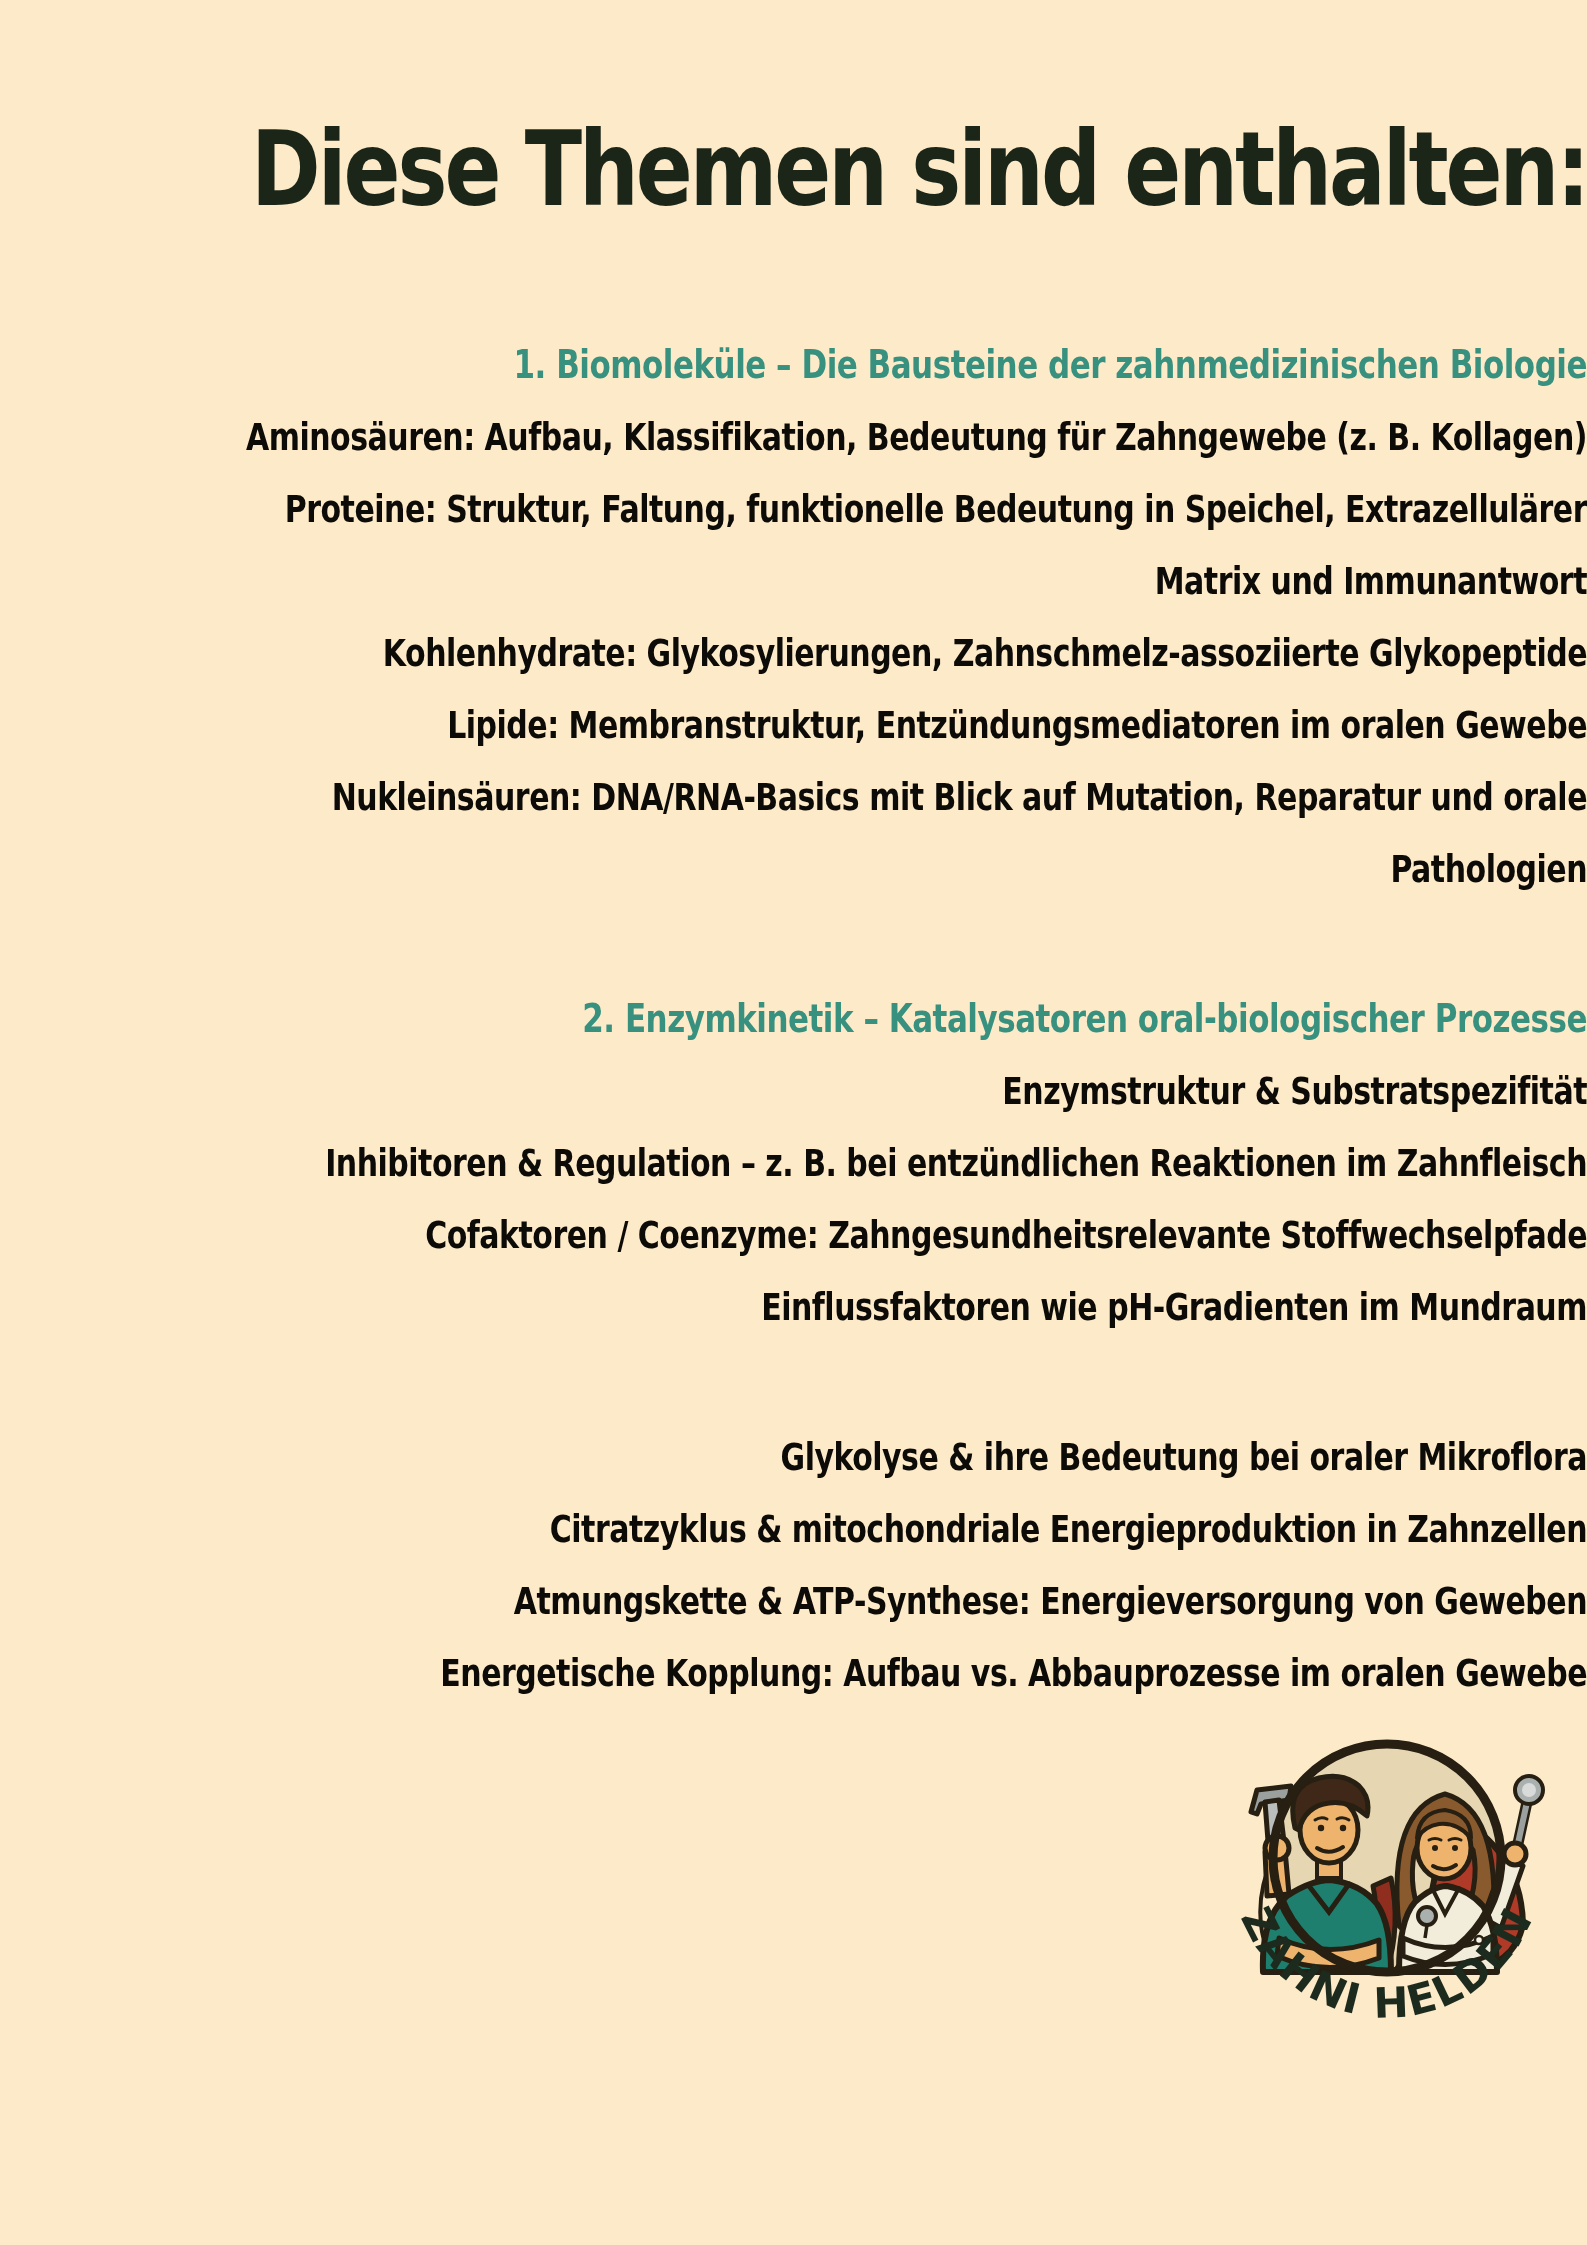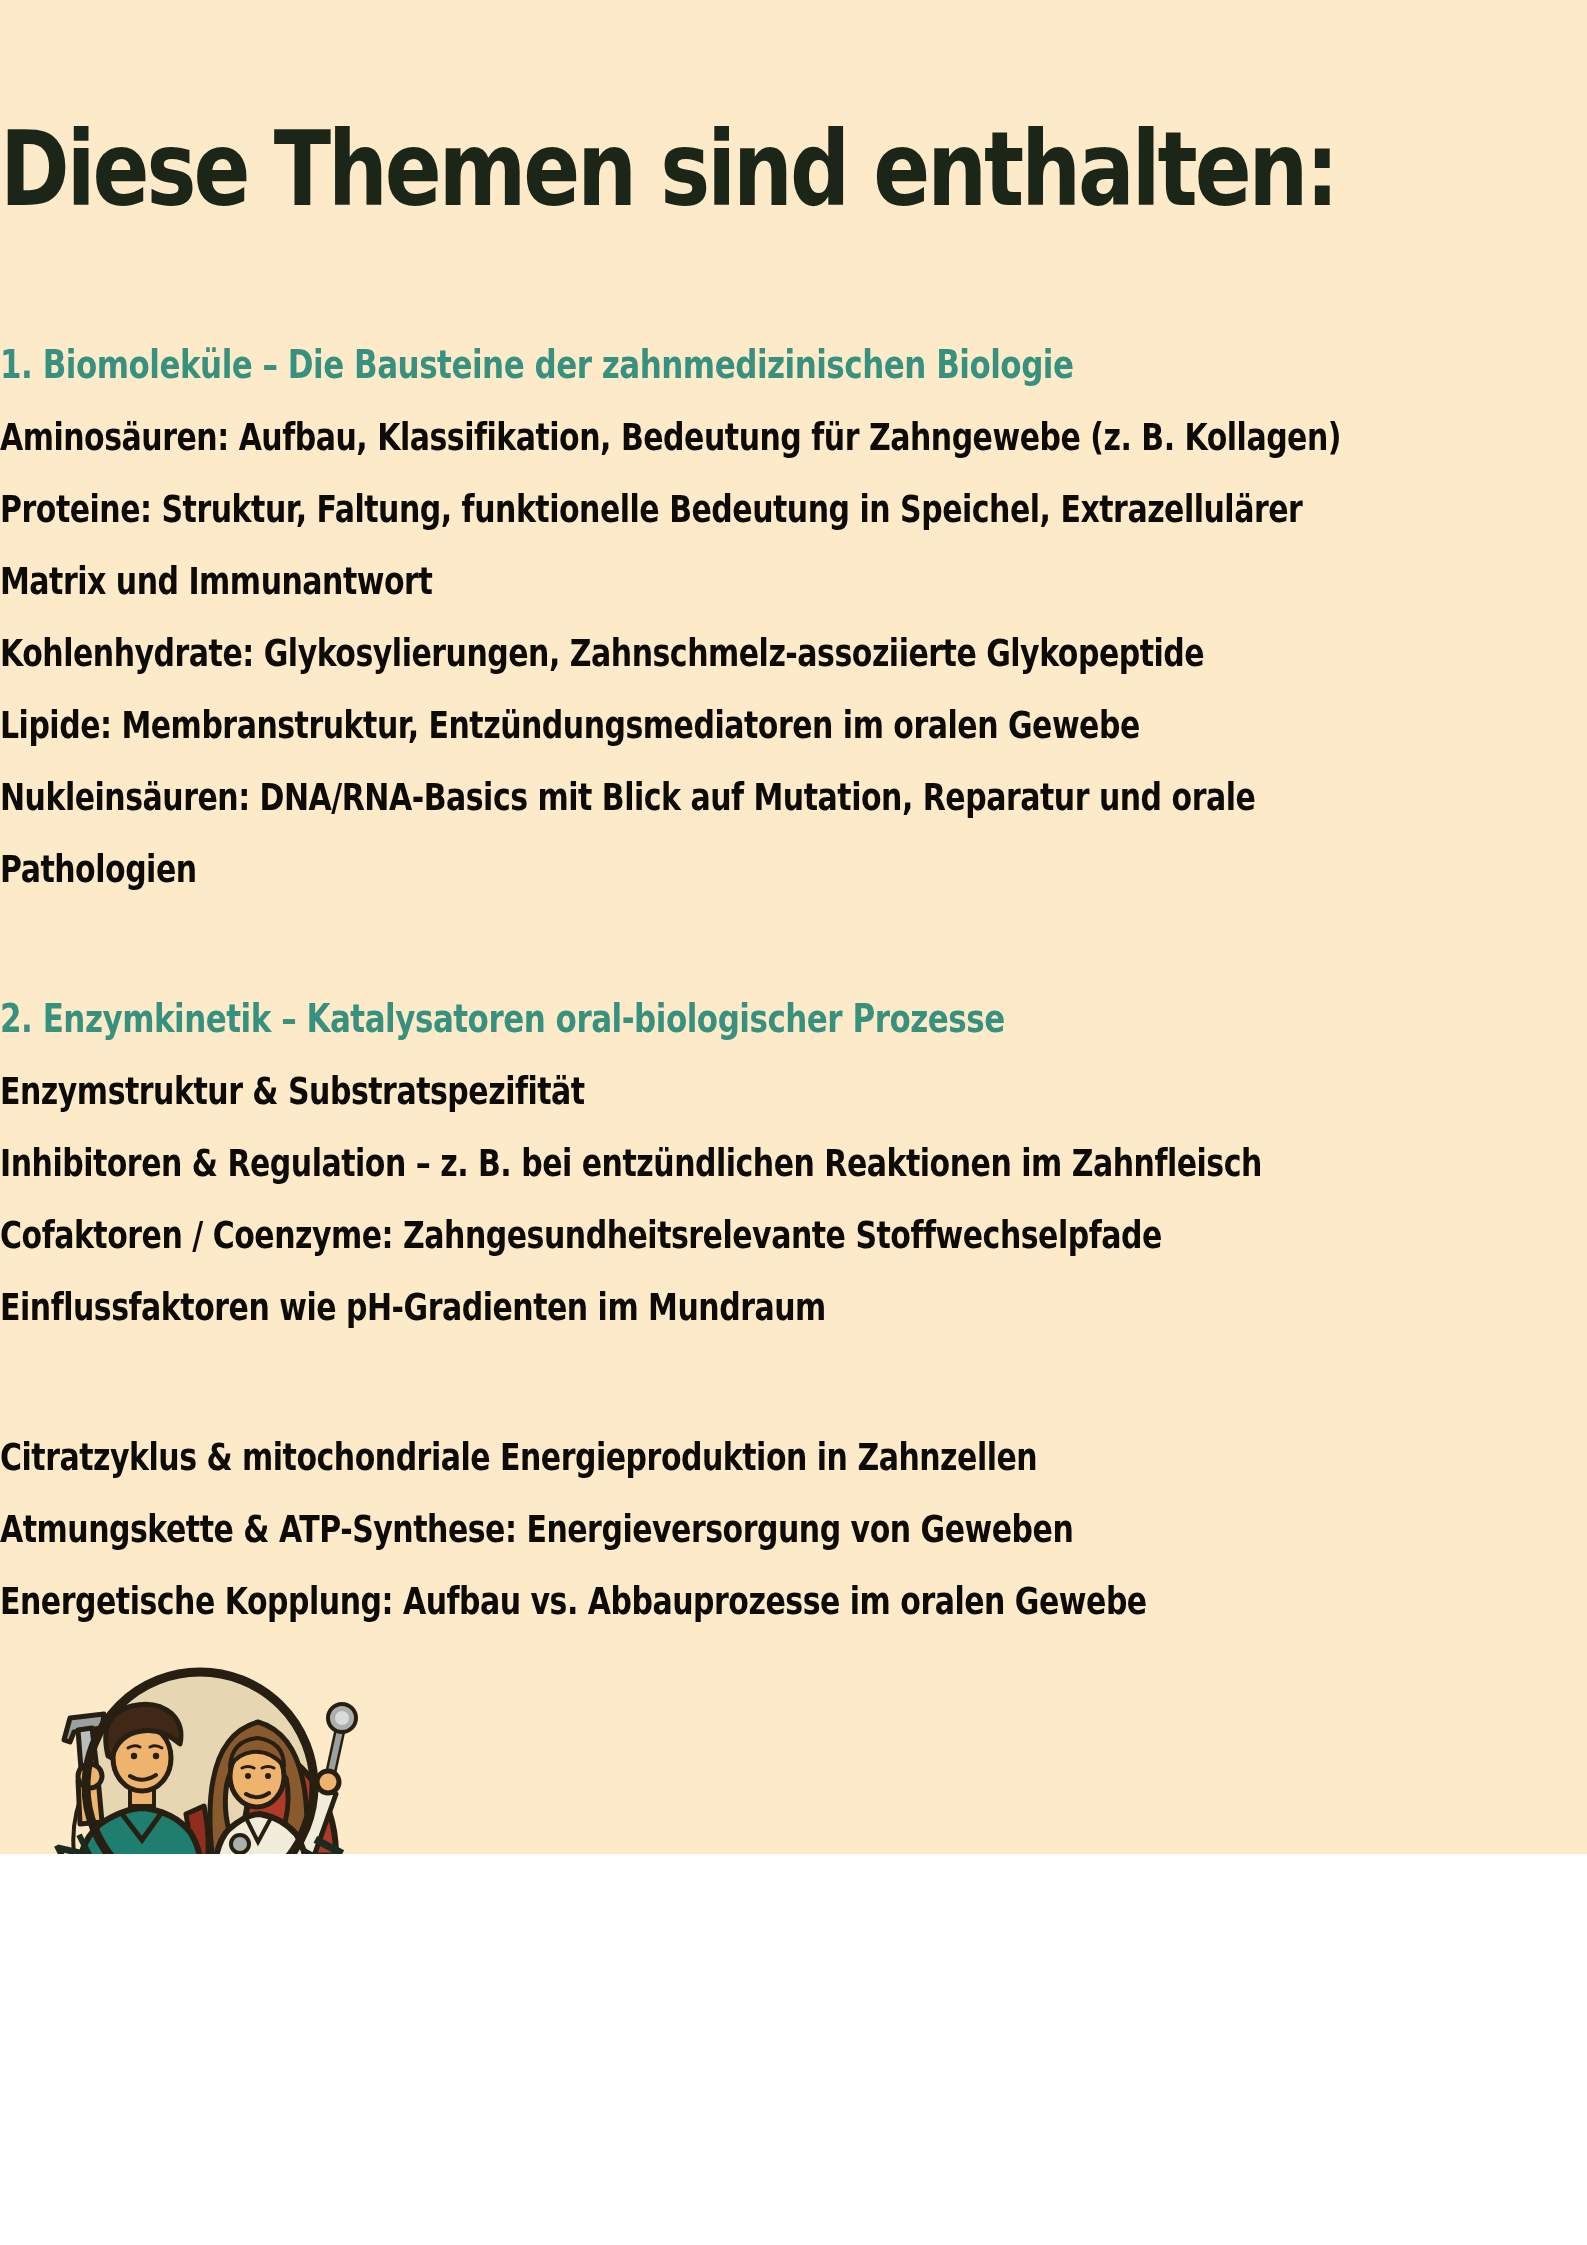--- a/index.html
+++ b/index.html
@@ -1,24 +1,24 @@
 <!DOCTYPE html>
 <html style="--bg: #fdeac9; --title: #1b2619; --accent: #38917f; --ink: #0d0b08;"><head>
 <meta charset="utf-8">
 <style>
   * { box-sizing: border-box; }
   html, body { margin: 0; padding: 0; }
   .page {
     position: relative;
     width: 1587px;
-    height: 1854px;
+    height: 2245px;
     background: var(--bg, #fdeac9);
     font-family: "DejaVu Sans", sans-serif;
     overflow: hidden;
-    text-align: left;
+    text-align: right;
   }
   .title-row {
     padding-top: 112px;
     line-height: 118px;
     white-space: nowrap;
   }
   .title-text {
     display: inline-block;
     transform: scaleY(1.22);
     transform-origin: 50% 55%;
@@ -89,20 +89,21 @@
     <div>
           <div class="line"><span class="stretch">Enzymstruktur &amp; Substratspezifität</span></div>
           <div class="line"><span class="stretch">Inhibitoren &amp; Regulation – z. B. bei entzündlichen Reaktionen im Zahnfleisch</span></div>
           <div class="line"><span class="stretch">Cofaktoren / Coenzyme: Zahngesundheitsrelevante Stoffwechselpfade</span></div>
           <div class="line"><span class="stretch">Einflussfaktoren wie pH-Gradienten im Mundraum</span></div>
         </div>
   </section>
 
   <section class="section">
     <div>
+          <div class="line"><span class="stretch">Glykolyse &amp; ihre Bedeutung bei oraler Mikroflora</span></div>
           <div class="line"><span class="stretch">Citratzyklus &amp; mitochondriale Energieproduktion in Zahnzellen</span></div>
           <div class="line"><span class="stretch">Atmungskette &amp; ATP-Synthese: Energieversorgung von Geweben</span></div>
           <div class="line"><span class="stretch">Energetische Kopplung: Aufbau vs. Abbauprozesse im oralen Gewebe</span></div>
         </div>
   </section>
 </div>
 
   <div class="logo-wrap">
     <svg width="400" height="318" viewBox="0 0 400 318">
 

